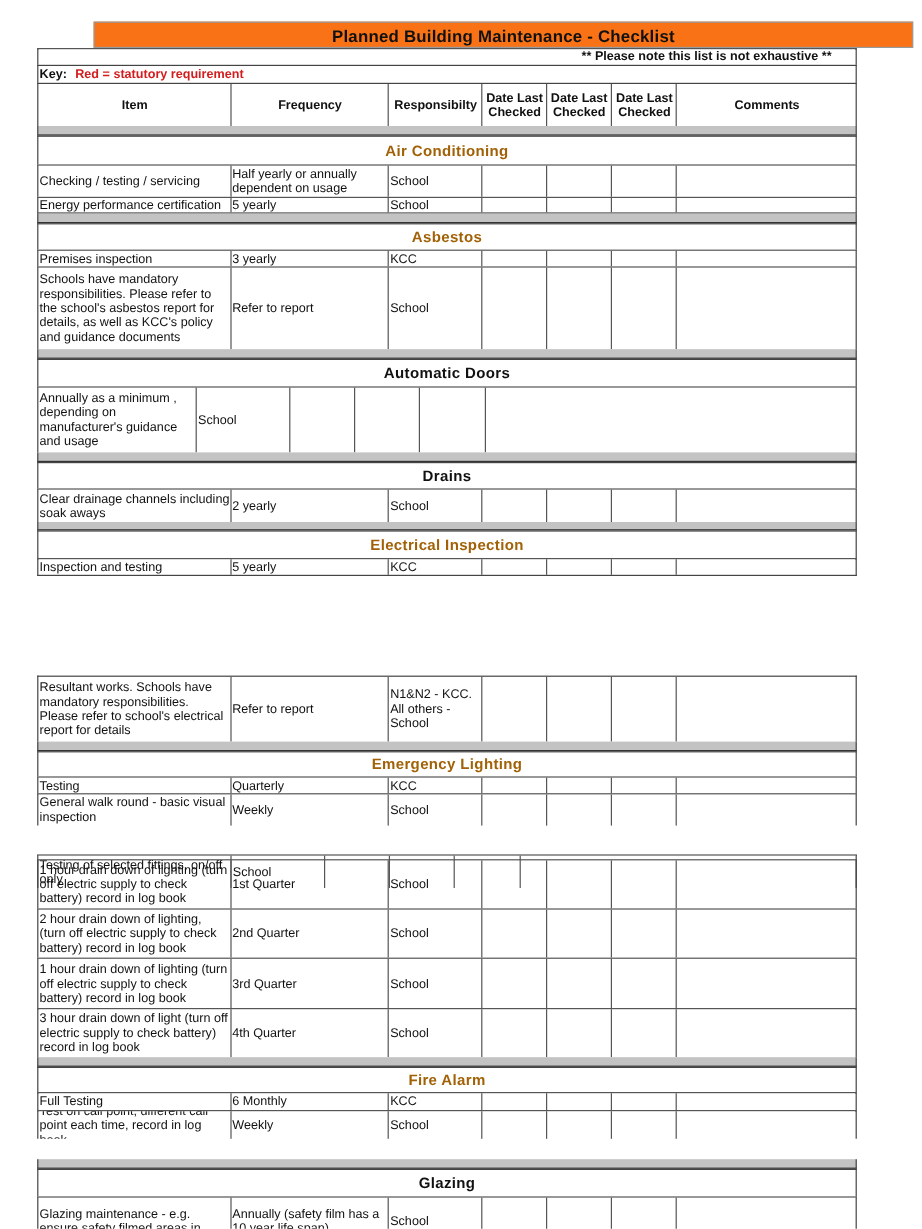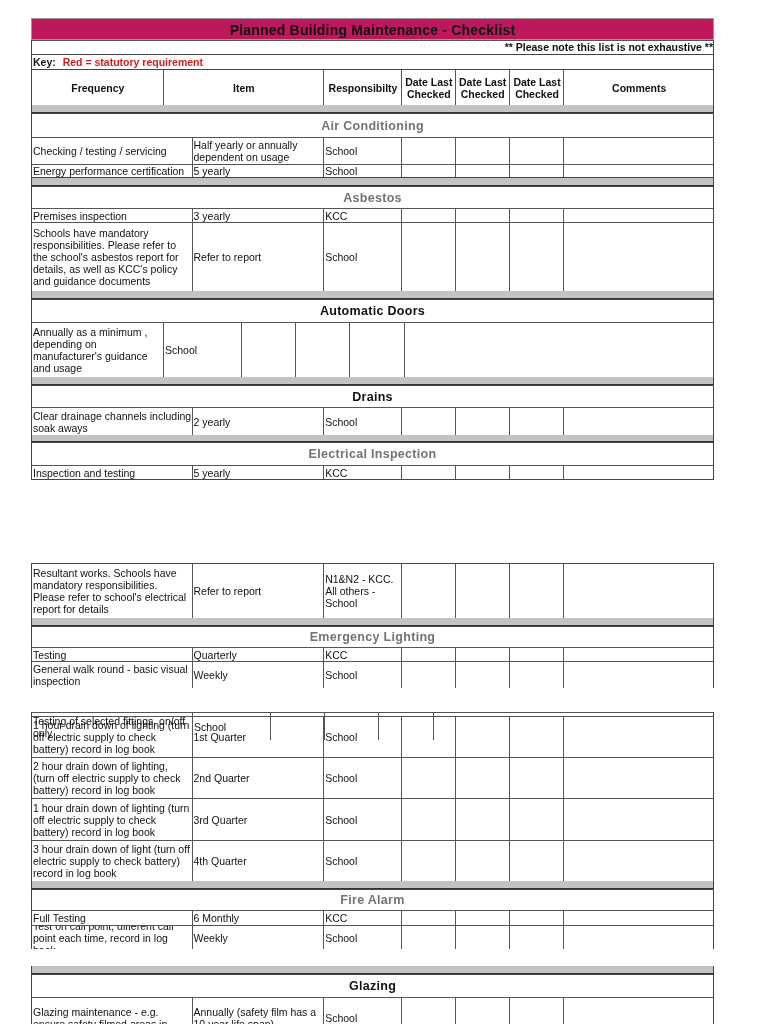--- a/index.html
+++ b/index.html
@@ -1,29 +1,29 @@
 <!DOCTYPE html>
 <html><head>
 <meta charset="utf-8">
 <style>
   html, body { margin:0; padding:0; background:#ffffff; }
   body { width:768px; height:1024px; position:relative; overflow:hidden;
          font-family:"Liberation Sans", sans-serif; color:#111; }
   .sheet { position:absolute; left:31px; width:683px; }
   .row { position:absolute; left:0; width:683px; box-sizing:border-box; }
   .gray { background:#c3c3c3; border-left:1px solid #444; border-right:1px solid #444; border-bottom:1px solid #333; }
-  .title { background:#be185d; border:1px solid #999; text-align:center;
-           font-weight:bold; font-size:14px; line-height:22px; letter-spacing:0.2px; }
+  .title { background:#f97316; border:1px solid #999; text-align:center;
+           font-weight:bold; font-size:14px; line-height:22px; letter-spacing:0.2px;margin-left:47px; }
   .note { border-left:1px solid #444; border-right:1px solid #444; border-top:1px solid #555;
-          font-size:10.5px; font-weight:bold; text-align:right; padding-right:0; line-height:13px; }
+          font-size:10.5px; font-weight:bold; text-align:right; padding-right:20px; line-height:13px; }
   .key { border:1px solid #444; border-bottom:none; font-size:10.5px; font-weight:bold; line-height:14px; padding-left:1px; }
   .key .red { color:#d21e1e; margin-left:4px; }
   .section { border-left:1px solid #444; border-right:1px solid #444; border-top:1px solid #444;
              text-align:center; font-weight:bold; font-size:12.5px; letter-spacing:0.3px; }
-  .section.red { color:#737373; }
+  .section.red { color:#a16207; }
   .section.black { color:#111; }
   .trow { border-left:1px solid #444; border-right:1px solid #444; border-top:1px solid #555; display:flex; }
   .trow.last { border-bottom:1px solid #444; }
   .cell { box-sizing:border-box; border-right:1px solid #555; font-size:10.5px; line-height:12px;
           display:flex; align-items:center; padding-left:1px; overflow:hidden; }
   .cell:last-child { border-right:none; }
   .c1 { width:161px; } .c2 { width:132px; } .c3 { width:78px; }
   .c4 { width:54px; } .c5 { width:54px; } .c6 { width:55px; } .c7 { width:149px; }
   .hdr .cell { font-weight:bold; justify-content:center; text-align:center; font-size:10.5px; }
 </style>
@@ -33,22 +33,22 @@
 <div class="sheet">
 
   <div class="row title" style="top:18px;height:22px;">Planned Building Maintenance - Checklist</div>
   <div class="row note" style="top:40px;height:14px;">** Please note this list is not exhaustive **</div>
   <div class="row key" style="top:54px;height:15px;">
     <span>Key:</span>
     <span class="red">Red = statutory requirement</span>
   </div>
 
   <div class="row trow hdr" style="top:69px;height:36px;border-top:1px solid #444;">
+    <div class="cell c1">Item</div>
     <div class="cell c2">Frequency</div>
-    <div class="cell c1">Item</div>
     <div class="cell c3">Responsibilty</div>
     <div class="cell c4">Date Last Checked</div>
     <div class="cell c5">Date Last Checked</div>
     <div class="cell c6">Date Last Checked</div>
     <div class="cell c7">Comments</div>
   </div>
 
   <div id="body-rows">
       <div class="row gray" style="top: 105px; height: 8px;"></div>
       <div class="row section red" style="top: 113px; height: 24px; line-height: 24px;">Air Conditioning</div>

